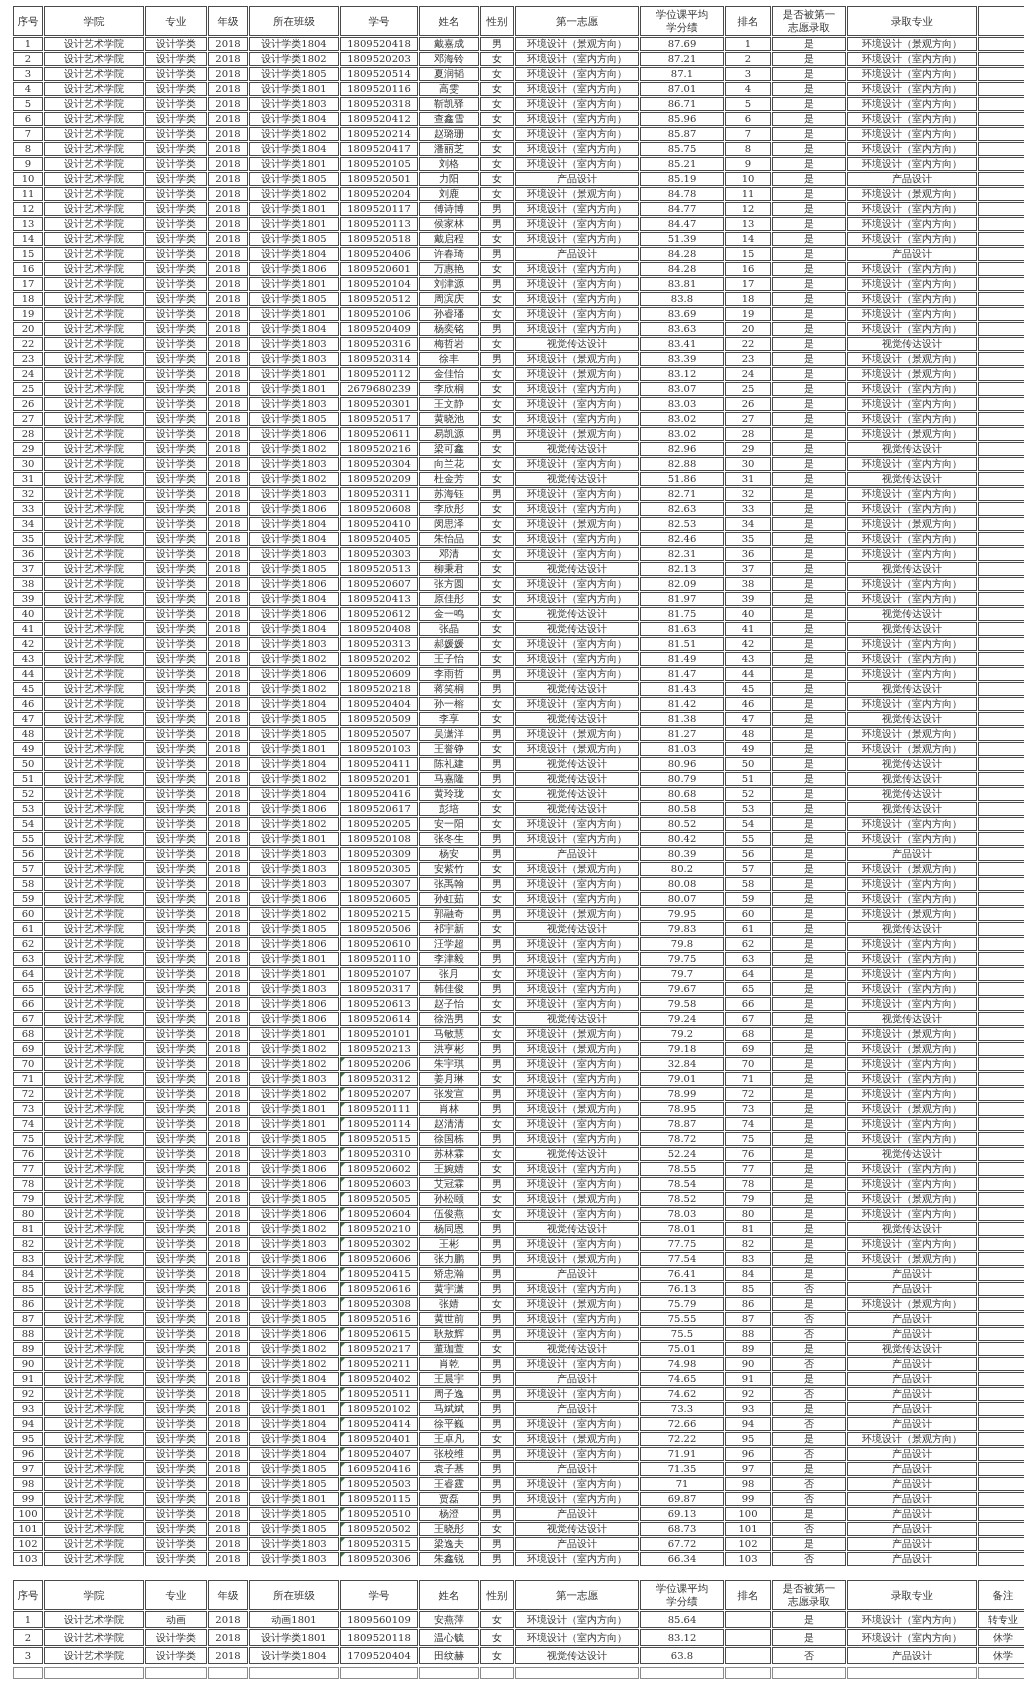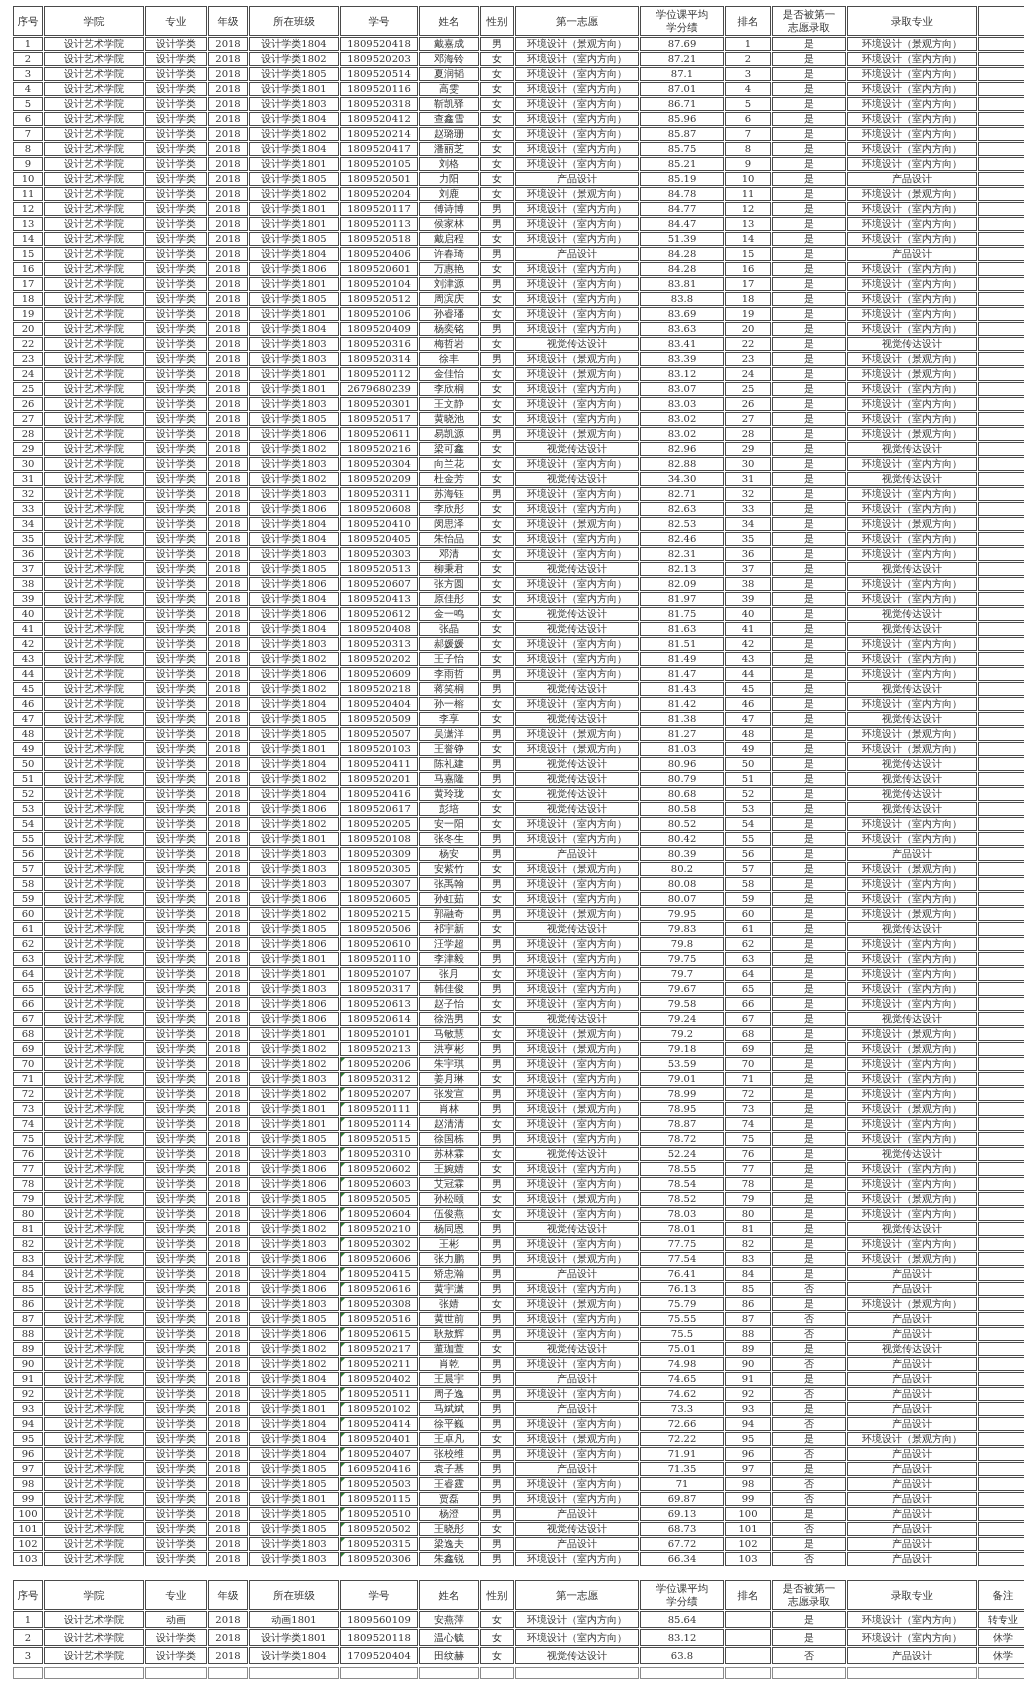--- a/index.html
+++ b/index.html
@@ -532,21 +532,21 @@
         <tr>
           <td>31</td>
           <td>设计艺术学院</td>
           <td>设计学类</td>
           <td>2018</td>
           <td>设计学类1802</td>
           <td>1809520209</td>
           <td>杜金芳</td>
           <td>女</td>
           <td>视觉传达设计</td>
-          <td>34.30</td>
+          <td>51.86</td>
           <td>31</td>
           <td>是</td>
           <td>视觉传达设计</td>
           <td></td>
         </tr>
         <tr>
           <td>32</td>
           <td>设计艺术学院</td>
           <td>设计学类</td>
           <td>2018</td>
@@ -1156,21 +1156,21 @@
         <tr>
           <td>70</td>
           <td>设计艺术学院</td>
           <td>设计学类</td>
           <td>2018</td>
           <td>设计学类1802</td>
           <td class="flag">1809520206</td>
           <td>朱宇琪</td>
           <td>男</td>
           <td>环境设计（室内方向）</td>
-          <td>53.59</td>
+          <td>32.84</td>
           <td>70</td>
           <td>是</td>
           <td>环境设计（室内方向）</td>
           <td></td>
         </tr>
         <tr>
           <td>71</td>
           <td>设计艺术学院</td>
           <td>设计学类</td>
           <td>2018</td>

